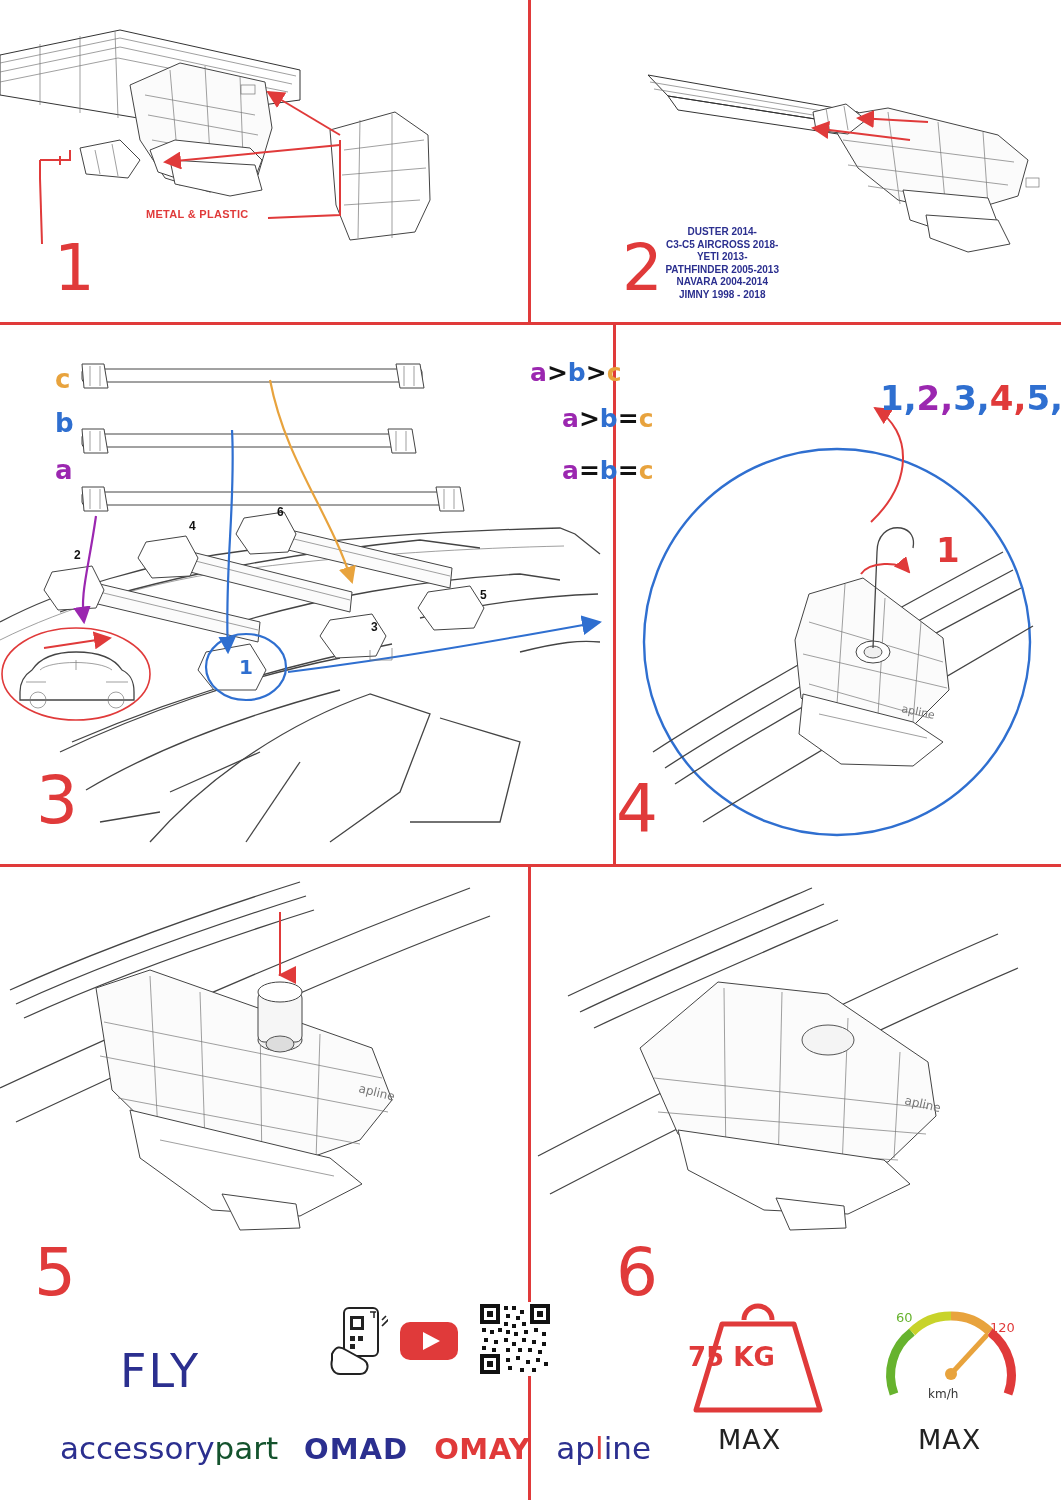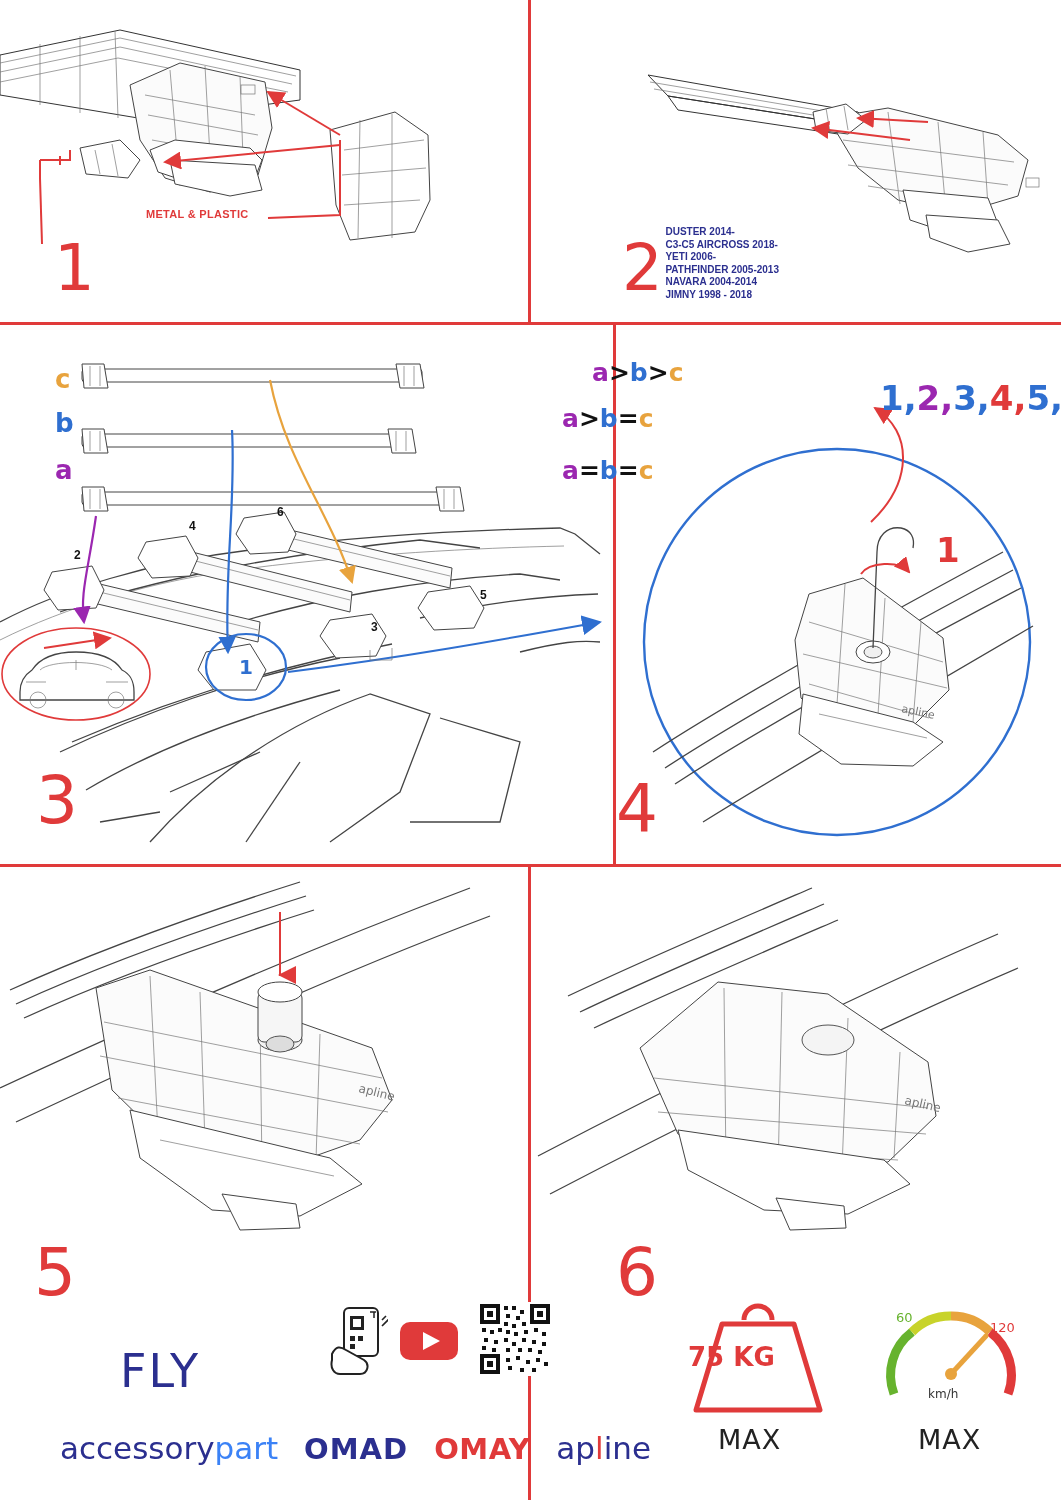--- a/index.html
+++ b/index.html
@@ -21,21 +21,21 @@
     font-weight:400; line-height:1; letter-spacing:-2px;
   }
 
   
   .metal-title {
     position:absolute; color:#e03a3a; font-weight:bold; font-size:11px;
     letter-spacing:.3px; font-family:"Liberation Sans", sans-serif;
   }
   .metal-list {
     position:absolute; color:#2b2f8f; font-weight:bold; font-size:10px;
-    text-align:left; line-height:1.25; font-family:"Liberation Sans", sans-serif;
+    text-align:center; line-height:1.25; font-family:"Liberation Sans", sans-serif;
   }
 
   
   .formula { position:absolute; font-size:25px; font-weight:bold; letter-spacing:0px;
              font-family:"DejaVu Sans", sans-serif;}
   .fa { color:#9b27b0; } .fb { color:#2f6fd0; } .fc { color:#e8a33d; }
   .fop { color:#111; }
 
   .abc { position:absolute; font-size:26px; font-weight:bold; font-family:"DejaVu Sans", sans-serif;}
 
@@ -48,21 +48,21 @@
   .bignum-red { position:absolute; color:#e03a3a; font-size:34px; font-weight:bold;
                 font-family:"DejaVu Sans", sans-serif;}
   .bignum-blue { position:absolute; color:#2f6fd0; font-size:20px; font-weight:bold;
                 font-family:"DejaVu Sans", sans-serif;}
 
   
   .fly { position:absolute; color:#2b2f8f; font-size:46px; letter-spacing:2px;
          font-family:"DejaVu Sans", sans-serif; font-weight:400; }
   .brandrow { position:absolute; display:flex; align-items:baseline; gap:26px; }
   .b-acc { font-size:31px; color:#2b2f8f; font-family:"DejaVu Sans", sans-serif;}
-  .b-acc .part { color:#3b82f6;margin-top:32px; }
+  .b-acc .part { color:#14532d;margin-top:32px; }
   .b-omad { font-size:29px; color:#2b2f8f; font-weight:bold; letter-spacing:1px;
             font-family:"DejaVu Sans", sans-serif;text-align:center;}
   .b-omay { font-size:29px; color:#e03a3a; font-weight:bold; letter-spacing:.5px;
             font-family:"DejaVu Sans", sans-serif;}
   .b-apline { font-size:31px; color:#2b2f8f; font-family:"DejaVu Sans", sans-serif;}
   .b-apline .mid { color:#e03a3a; }
 
   .maxlabel { position:absolute; font-size:27px; color:#222; letter-spacing:1px;
               font-family:"DejaVu Sans", sans-serif;}
   .kgtext { position:absolute; font-size:26px; font-weight:bold; color:#e03a3a;
@@ -123,21 +123,21 @@
         <path d="M0 0 L9 4.5 L0 9 z" fill="#e03a3a"></path>
       </marker>
     </defs>
   </svg>
 
   <div class="stepnum" style="left:54px;top:236px;font-size:64px">1</div>
   <div class="metal-title" style="left:146px;top:208px">METAL &amp; PLASTIC</div>
   <div class="metal-list" style="right:282px;top:226px">
     <div>DUSTER 2014-</div>
     <div>C3-C5 AIRCROSS 2018-</div>
-    <div>YETI 2006-</div>
+    <div>YETI 2013-</div>
     <div>PATHFINDER 2005-2013</div>
     <div>NAVARA 2004-2014</div>
     <div>JIMNY 1998 - 2018</div>
   </div>
 
   <svg width="533" height="322" style="position:absolute;left:528px;top:0">
 
     <path class="ln" d="M120 75 L330 112 L345 128 L140 96 Z" fill="#fdfdfd"></path>
     <path class="thin" d="M122 82 L336 118"></path>
     <path class="thin" d="M126 89 L340 124"></path>
@@ -257,21 +257,21 @@
         </marker>
     </defs>
 
     <path class="thin" d="M370 328 L370 338 L392 338 L392 326"></path>
   </svg>
 
   <div class="abc" style="left:55px;top:364px;color:#e8a33d">c</div>
   <div class="abc" style="left:55px;top:408px;color:#2f6fd0">b</div>
   <div class="abc" style="left:55px;top:455px;color:#9b27b0">a</div>
 
-  <div class="formula" style="left:592px;top:358px">
+  <div class="formula" style="left:530px;top:358px">
     <span class="fa">a</span><span class="fop">&gt;</span><span class="fb">b</span><span class="fop">&gt;</span><span class="fc">c</span>
   </div>
   <div class="formula" style="left:562px;top:404px">
     <span class="fa">a</span><span class="fop">&gt;</span><span class="fb">b</span><span class="fop">=</span><span class="fc">c</span>
   </div>
   <div class="formula" style="left:562px;top:456px">
     <span class="fa">a</span><span class="fop">=</span><span class="fb">b</span><span class="fop">=</span><span class="fc">c</span>
   </div>
 
   <div class="callout" style="left:74px;top:548px;font-size:12px">2</div>

